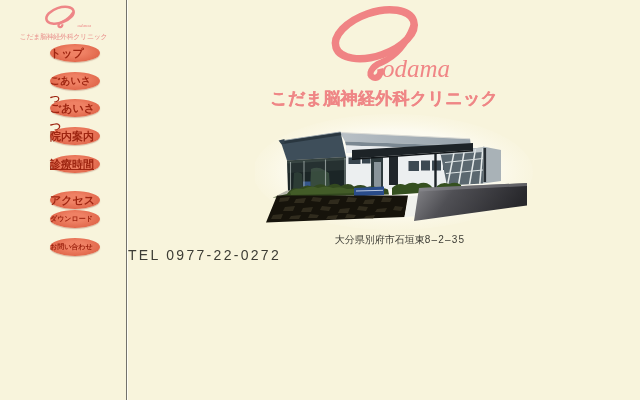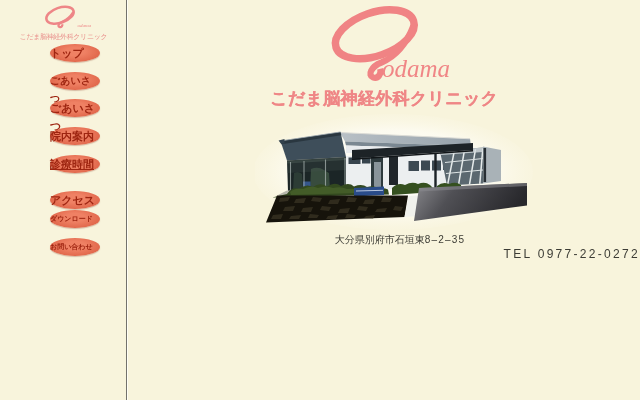--- a/index.html
+++ b/index.html
@@ -189,13 +189,13 @@
 
   <polygon points="408.8,196 423,195 419,216 404.5,217" fill="#f0f1ec"></polygon>
   <polygon points="419.5,195.2 423,195 419,216 416,216.3" fill="#cfd1c9"></polygon>
 
   <polygon points="419,188 527,183 527,205.5 414,221" fill="url(#roadg)"></polygon>
   <polygon points="419,188 527,183 527,186 419,191.5" fill="#8a8a90" opacity="0.55"></polygon>
 </svg>
 
 <div class="abs" style="left:128px;top:233px;width:512px;text-align:center;font-size:10px;color:#3c3c35;padding-left:16px;">大分県別府市石垣東<span style="letter-spacing:1.2px">8–2–35</span></div>
 
-<div class="abs" style="left:128px;top:247px;width:512px;text-align:right;font-size:12px;color:#3c3c35;letter-spacing:2.3px;">TEL 0977-22-0272</div>
+<div class="abs" style="left:128px;top:247px;width:512px;text-align:left;font-size:14px;color:#3c3c35;letter-spacing:2.3px;">TEL 0977-22-0272</div>
 
 </body></html>

